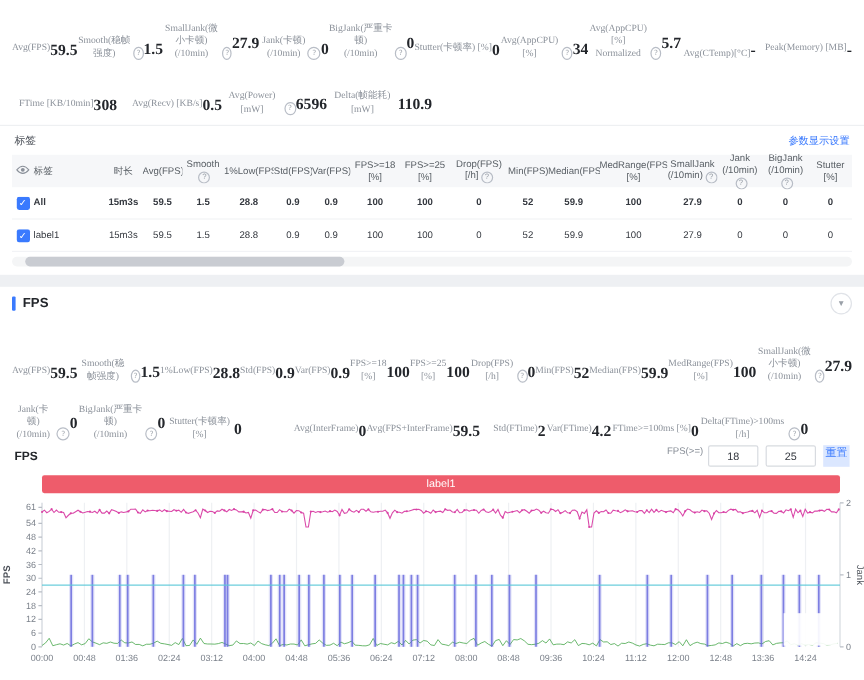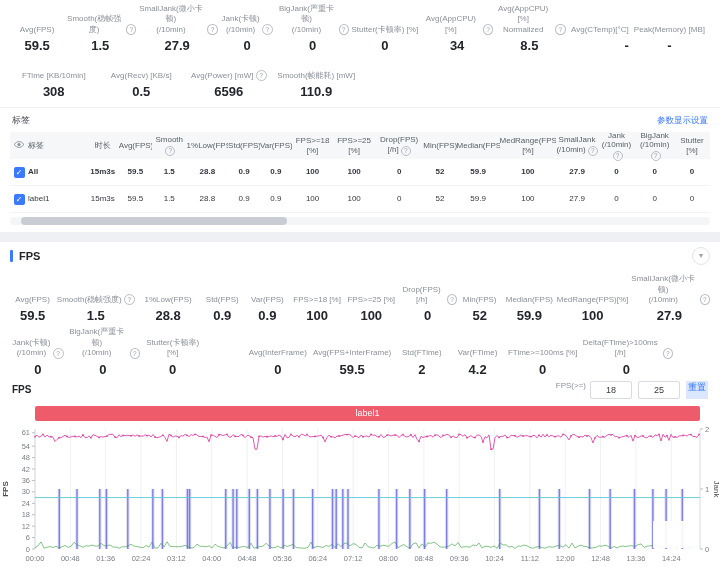--- a/index.html
+++ b/index.html
@@ -1,20 +1,20 @@
 <!DOCTYPE html>
 <html><head>
 <meta charset="utf-8">
 <style>
   html,body{margin:0;padding:0;background:#fff;}
   .app{width:720px;height:567px;position:relative;overflow:hidden;background:#fff;
        font-family:"Liberation Sans","DejaVu Sans",sans-serif;color:#2b2f36;}
   
   .metrics-row{display:flex;align-items:flex-end;padding:4px 10px 0 10px;}
-  .metric{display:flex;flex-direction:column;align-items:center;justify-content:flex-end;}
+  .metric{display:flex;flex-direction:row;align-items:center;justify-content:flex-end;font-family:Liberation Serif, serif;}
   .metric .lbl{font-size:8px;color:#8a9099;text-align:center;line-height:1.3;white-space:pre-line;
                display:flex;align-items:flex-end;justify-content:center;}
   .metric .val{font-size:13px;font-weight:bold;color:#23262b;margin-top:3px;}
   .info{display:inline-block;width:9px;height:9px;border:1px solid #b8bdc6;border-radius:50%;
         font-size:6.5px;line-height:9px;text-align:center;color:#9aa0a8;margin-left:2px;vertical-align:-1px;}
   
   .labels-section{border-top:1px solid #eef0f2;margin-top:8px;padding-top:6px;}
   .labels-head{display:flex;align-items:center;padding:0 12px 5px 12px;}
   .labels-title{font-size:9px;color:#4a4f57;}
   .settings-link{margin-left:auto;font-size:8.5px;color:#3a7afe;cursor:pointer;}
@@ -79,21 +79,21 @@
         <div class="lbl">Stutter(卡顿率) [%]</div>
         <div class="val">0</div>
       </div>
       <div class="metric" style="flex: 8 1 0%;">
         <div class="lbl">Avg(AppCPU) [%]<span class="info">?</span></div>
         <div class="val">34</div>
       </div>
       <div class="metric" style="flex: 8 1 0%;">
         <div class="lbl">Avg(AppCPU) [%]
 Normalized<span class="info">?</span></div>
-        <div class="val">8.5</div>
+        <div class="val">5.7</div>
       </div>
       <div class="metric" style="flex: 7 1 0%; align-items: flex-end;">
         <div class="lbl">Avg(CTemp)[°C]</div>
         <div class="val">-</div>
       </div>
       <div class="metric" style="flex: 9 1 0%;">
         <div class="lbl">Peak(Memory) [MB]</div>
         <div class="val">-</div>
       </div>
     </div>
@@ -105,21 +105,21 @@
         </div>
         <div class="metric" style="flex: 1 1 0%;">
           <div class="lbl">Avg(Recv) [KB/s]</div>
           <div class="val">0.5</div>
         </div>
         <div class="metric" style="flex: 1 1 0%;">
           <div class="lbl">Avg(Power) [mW]<span class="info">?</span></div>
           <div class="val">6596</div>
         </div>
         <div class="metric" style="flex: 1 1 0%;">
-          <div class="lbl">Smooth(帧能耗) [mW]</div>
+          <div class="lbl">Delta(帧能耗) [mW]</div>
           <div class="val">110.9</div>
         </div>
       </div>
   </div>
 
   <div class="labels-section">
     <div class="labels-head">
       <span class="labels-title">标签</span>
       <span class="settings-link">参数显示设置</span>
     </div>

